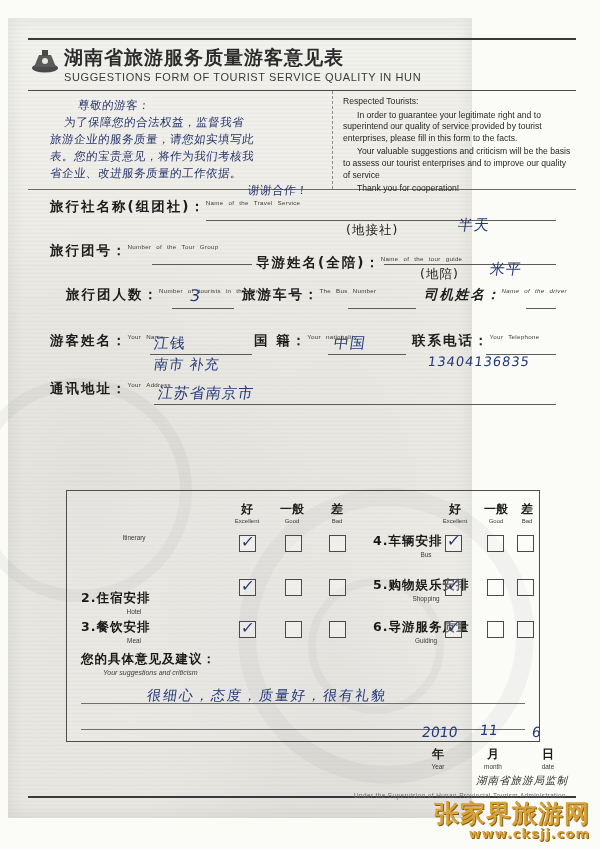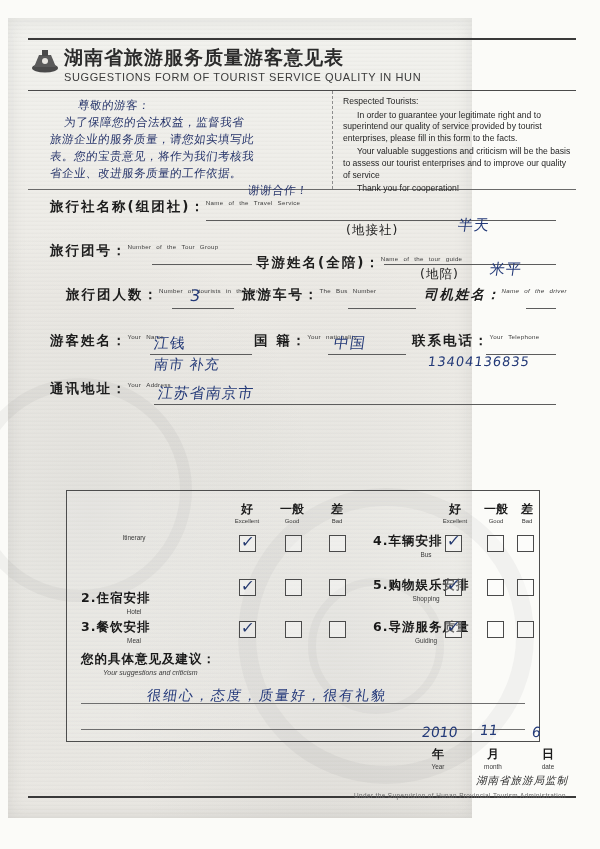--- a/index.html
+++ b/index.html
@@ -614,13 +614,17 @@
       </div>
       <div class="dval" style="left:394px; top:684px;">2010</div>
       <div class="dval" style="left:452px; top:682px;">11</div>
       <div class="dval" style="left:504px; top:684px;">6</div>
 
       <div class="footer-cn">湖南省旅游局监制</div>
       <div class="footer-en">Under the Supervision of Hunan Provincial Tourism Administration</div>
     </div>
   </div>
 
+  <div class="wm-site">
+    <div class="t1">张家界旅游网</div>
+    <div class="t2">www.cksjj.com</div>
+  </div>
 </div>
 
 </body></html>

